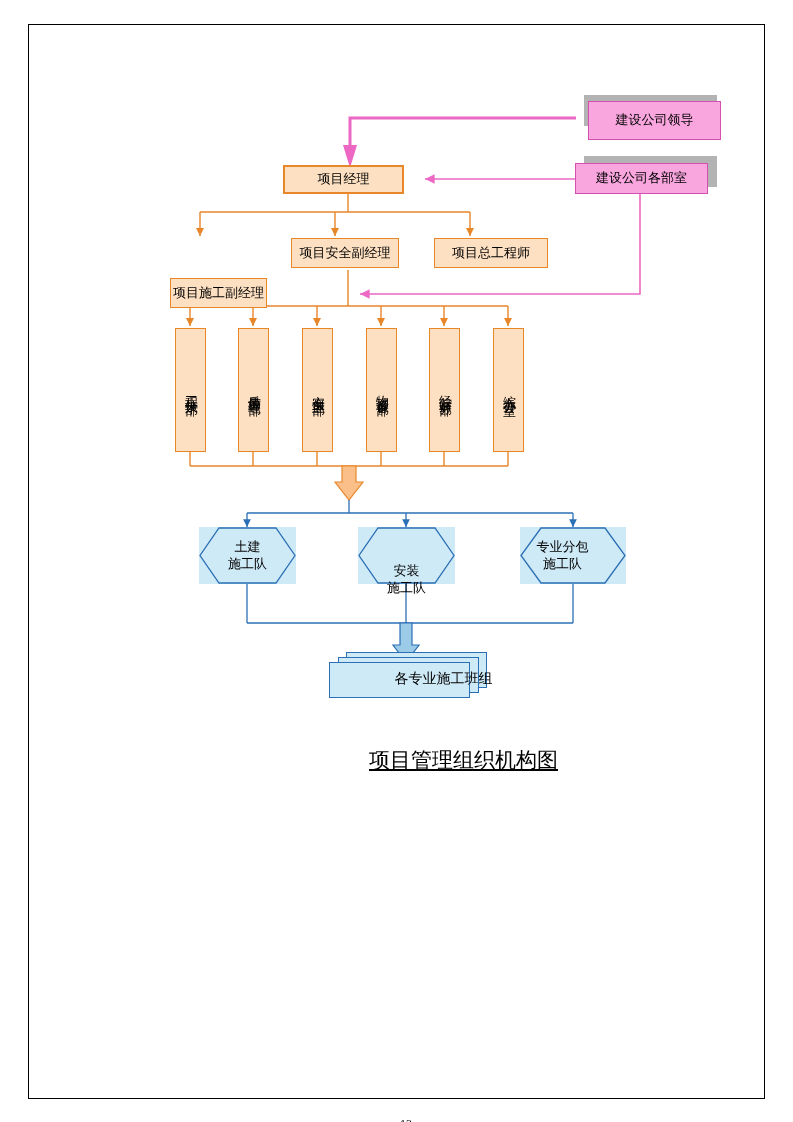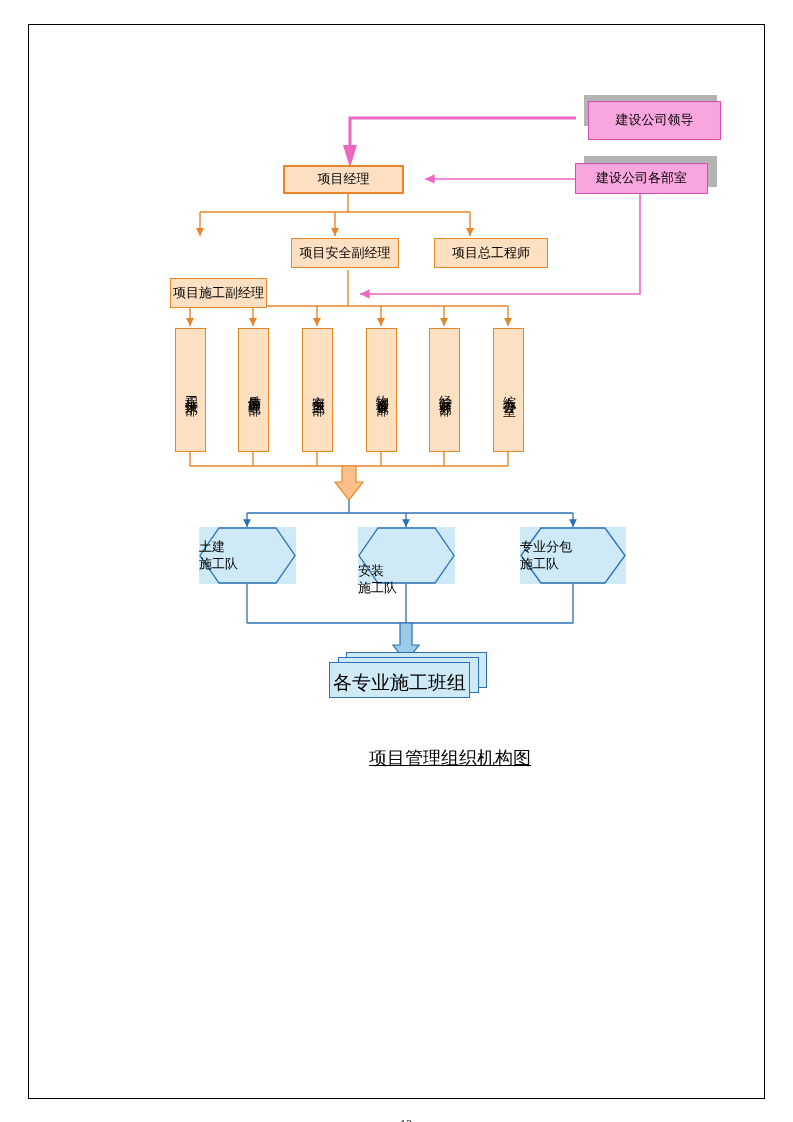--- a/index.html
+++ b/index.html
@@ -61,43 +61,45 @@
   }
   .hex {
     position: absolute;
     background: #cfeaf7;
     z-index: 5;
   }
   .hex-label {
     position: absolute;
     font-size: 13px;
     line-height: 1.3;
+    text-align: center;
     z-index: 6;
     color:#000;
   }
   .stack-sheet {
     position: absolute;
     background: #cfeaf7;
     border: 1px solid #2b6fb5;
     box-sizing: border-box;
     z-index: 4;
   }
   .stack-front {
     z-index: 6;
   }
   .stack-label {
     position: absolute;
     z-index: 7;
-    font-size: 19px;
+    font-size: 14px;
     color: #000;
     text-align: center;
+    margin-left: 44px;
   }
   .caption {
     position: absolute;
-    font-size: 18px;
+    font-size: 21px;
     text-decoration: underline;
     color: #000;
   }
   .page-num {
     position: absolute;
     font-size: 12px;
     color: #000;
     margin-top: 40px;
   }
   svg.lines { position:absolute; left:0; top:0; width:793px; height:1122px; z-index:2; }

